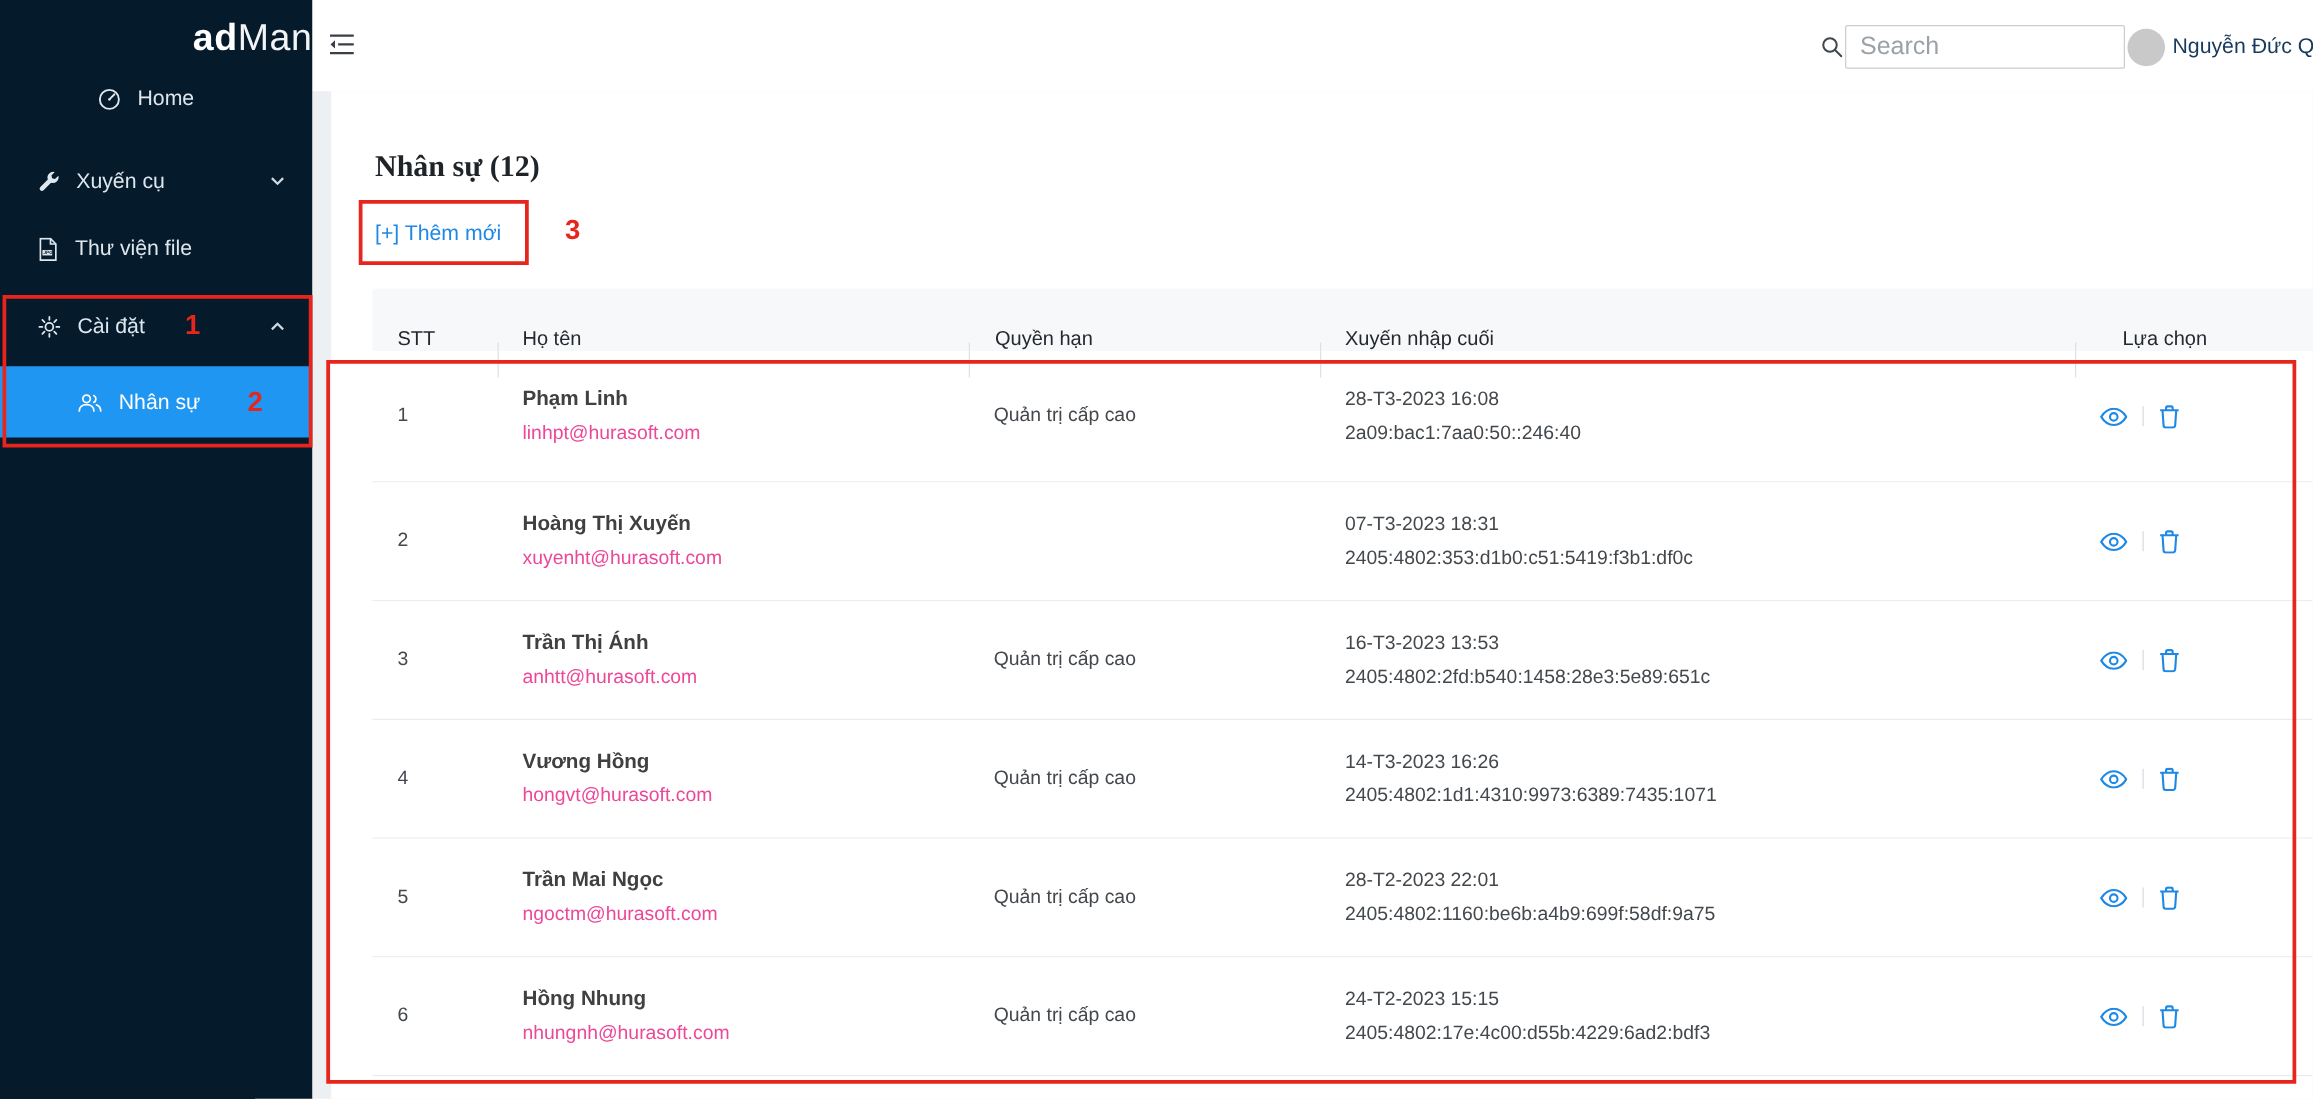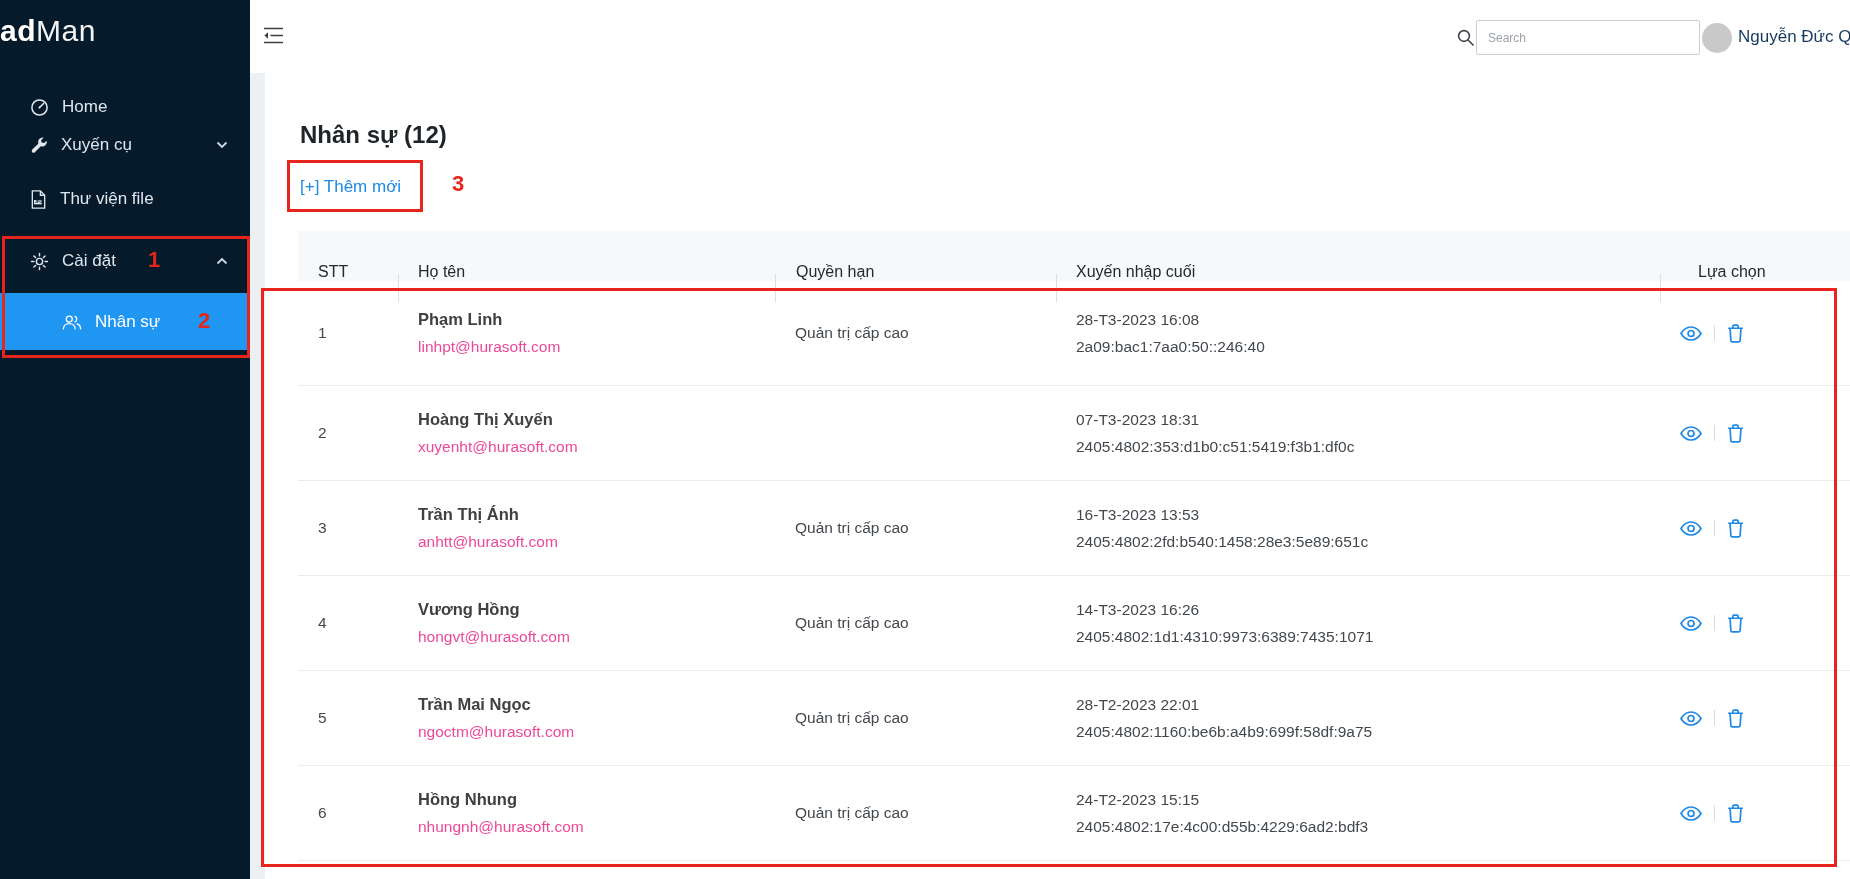--- a/index.html
+++ b/index.html
@@ -1,31 +1,31 @@
 <!DOCTYPE html>
 <html><head>
 <meta charset="utf-8">
 <style>
   * { margin:0; padding:0; box-sizing:border-box; }
   html,body { width:1850px; height:879px; overflow:hidden; background:#fff;
               font-family:"Liberation Sans","DejaVu Sans",sans-serif; }
 
   
   .sidebar { position:absolute; left:0; top:0; width:250px; height:879px; background:#051a2b; }
-  .logo { position:absolute; top:14px; left:0; width:250px; text-align:left;
+  .logo { position:absolute; top:14px; left:0; width:250px; text-align:right;
           color:#fff; font-size:30px; letter-spacing:.5px; }
   .logo .b { font-weight:700; }
   .logo .l { font-weight:300; opacity:.95; }
 
   .nav-item { position:absolute; left:0; width:250px; height:54px; display:flex;
               align-items:center; color:#dfe7ee; font-size:17px; cursor:pointer; }
   .nav-item .ic { margin-left:30px; display:flex; align-items:center; }
   .nav-item .lbl { margin-left:13px; white-space:nowrap; }
   .nav-item .chev { position:absolute; right:22px; color:#cfd9e2; display:flex; }
-  #nav-home   { top:80px; }
+  #nav-home   { top:52px;padding-left:48px; }
   #nav-congcu { top:118px; }
   #nav-thuvien{ top:172px; }
   #nav-caidat { top:232px; height:58px; }
   #nav-nhansu { top:293px; height:57px; background:#1e96f2; color:#fff; }
   #nav-nhansu .ic { margin-left:62px; }
 
   .annot { color:#e8251d; font-weight:700; font-size:22px; }
   .annot-inline { position:absolute; top:50%; transform:translateY(-52%); }
   .annot-1 { left:148px; } .annot-2 { left:198px; }
 
@@ -33,34 +33,34 @@
   #box-sidebar { left:2px; top:236px; width:248px; height:122px; }
   #box-addnew  { left:287px; top:160px; width:136px; height:52px; }
   #box-rows    { left:261px; top:288px; width:1576px; height:579px; }
 
   
   .topbar { position:absolute; left:250px; top:0; width:1600px; height:73px; background:#fff; }
   .collapse-btn { position:absolute; left:263px; top:27px; cursor:pointer; display:flex; }
   .search-icon { position:absolute; left:1457px; top:29px; display:flex; cursor:pointer; }
   .search-input { position:absolute; left:1476px; top:20px; width:224px; height:35px;
                   border:1px solid #c9ced3; border-radius:2px; padding:0 11px;
-                  font-size:12px; color:#333; outline:none;
+                  font-size:20px; color:#333; outline:none;
                   font-family:"Liberation Sans","DejaVu Sans",sans-serif; }
   .search-input::placeholder { color:#9aa1a7; }
   .avatar { position:absolute; left:1702px; top:23px; width:30px; height:30px;
             border-radius:50%; background:#c9c9c9; cursor:pointer; }
   .user-name { position:absolute; left:1738px; top:27px; font-size:17px; color:#16395f;
                white-space:nowrap; cursor:pointer; }
 
   
   .main-bg { position:absolute; left:250px; top:73px; width:1600px; height:806px; background:#edf0f3; }
   .card    { position:absolute; left:265px; top:73px; width:1585px; height:806px; background:#fff; }
 
   .page-title { position:absolute; left:300px; top:121px; font-size:24px; font-weight:700;
-                color:#1f2428; }
+                color:#1f2428;font-family:Liberation Serif, serif; }
   .add-new { position:absolute; left:300px; top:177px; font-size:17px; color:#1e88e5;
              text-decoration:none; cursor:pointer; }
   #annot-3 { position:absolute; left:452px; top:171px; }
 
   
   .table { position:absolute; left:298px; top:231px; width:1552px; }
   .thead { display:flex; height:50px; background:#f7f8f9; align-items:flex-end;
            color:#24292f; font-size:16px; }
   .th { position:relative; display:flex; align-items:center; padding-left:20px; }
   .th + .th::before { content:""; position:absolute; left:0; top:11px; height:28px;

